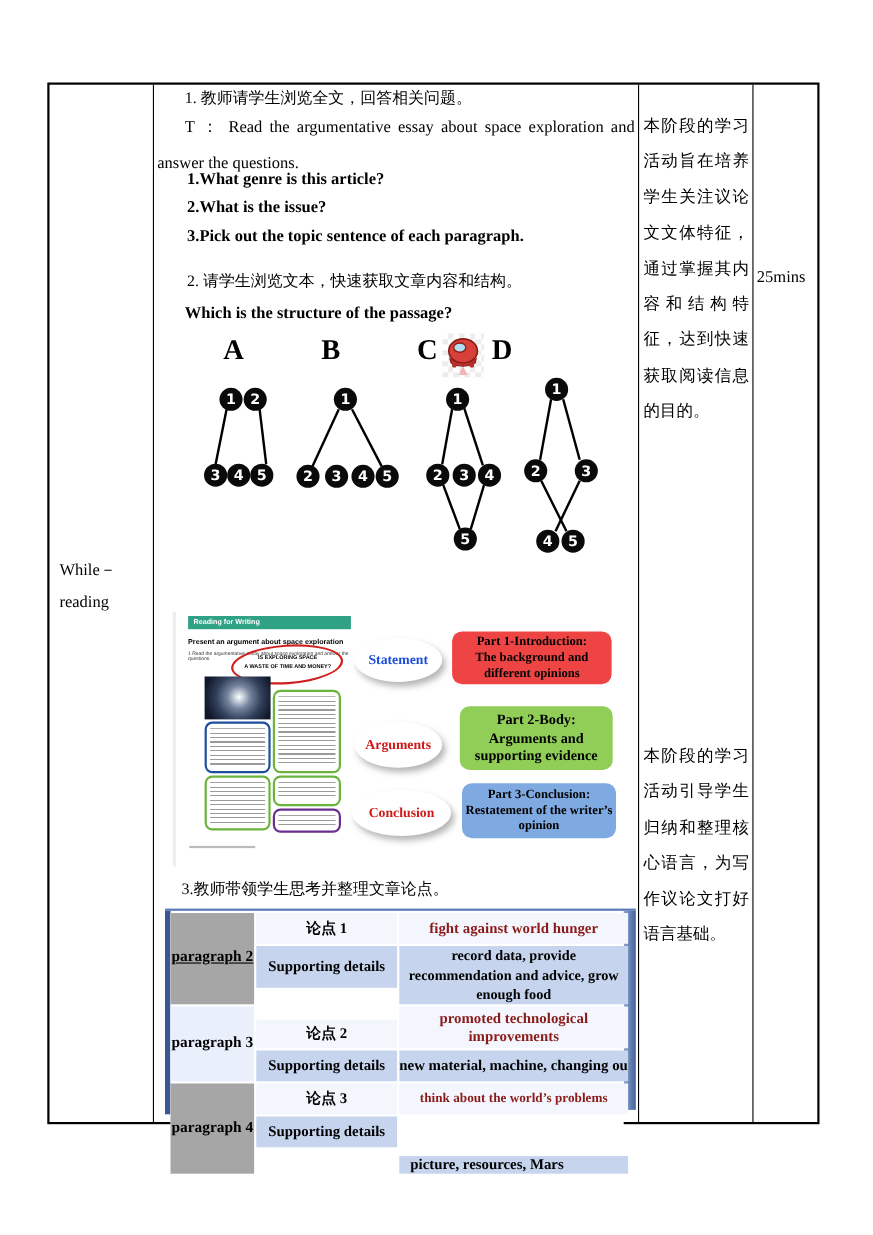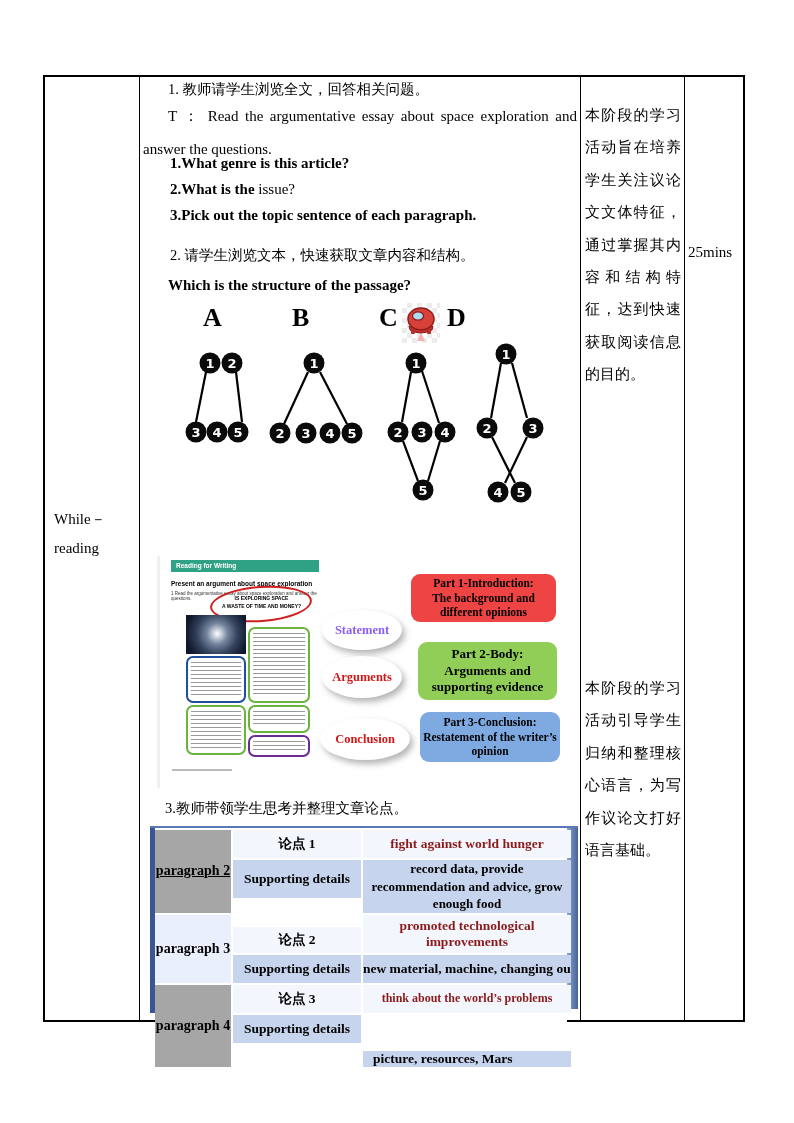--- a/index.html
+++ b/index.html
@@ -7,21 +7,21 @@
          font-family:"Liberation Serif","DejaVu Serif",serif; color:#000; overflow:hidden; }
   .abs { position:absolute; }
 
   
   .outer { position:absolute; left:43px; top:75px; width:702px; height:947px; border:2px solid #000; }
   .vline { position:absolute; top:0; bottom:0; width:1px; background:#000; }
 
   .cn { font-size:14.5px; }
   .teacher-para { font-size:15px; line-height:33px; text-align:justify; text-indent:25px; }
   .q-list { font-size:15px; font-weight:bold; line-height:26px; }
-  .q-list .normal { font-weight:normal;margin-top:20px; }
+  .q-list .normal { font-weight:bold;margin-top:20px; }
   .bold-q { font-size:15px; font-weight:bold; }
 
   .opt-letter { position:absolute; font-size:26px; font-weight:bold; }
 
   
   .fig { position:absolute; left:157px; top:556px; width:164px; height:232px; background:#fff;
          border-left:3px solid #f0efec; font-family:"Liberation Sans","DejaVu Sans",sans-serif; }
   .fig-bar { position:absolute; left:11px; top:4px; width:148px; height:12px; background:#2fa184;
              color:#fff; font-size:6.5px; font-weight:bold; line-height:12px; padding-left:5px; }
   .fig-heading { position:absolute; left:11px; top:24px; font-size:6.5px; font-weight:bold; }
@@ -191,21 +191,21 @@
     </div>
   <div class="blk" style="left:88px; top:149px; width:62px; height:28px; border:2px solid #6ab43e;">
       <div class="blk-inner"></div>
     </div>
   <div class="blk" style="left:88px; top:179px; width:62px; height:22px; border:2px solid #6b2d8f;">
       <div class="blk-inner"></div>
     </div>
   <div class="fig-footer"></div>
 </div>
 
-<div class="oval" style="left: 322px; top: 610px; width: 80px; height: 40px; color: #8b5cf6;">
+<div class="oval" style="left: 322px; top: 580px; width: 80px; height: 40px; color: #1d4ed8;">
     <span>Statement</span>
   </div>
 <div class="oval" style="left: 322px; top: 656px; width: 80px; height: 42px; color: rgb(208, 24, 24);">
     <span>Arguments</span>
   </div>
 <div class="oval" style="left: 320px; top: 718px; width: 90px; height: 42px; color: rgb(208, 24, 24);">
     <span>Conclusion</span>
   </div>
 
 <div class="part" style="left: 411px; top: 574px; width: 145px; height: 48px; font-size: 11.5px; line-height: 1.3; background-color: #ef4444;">

